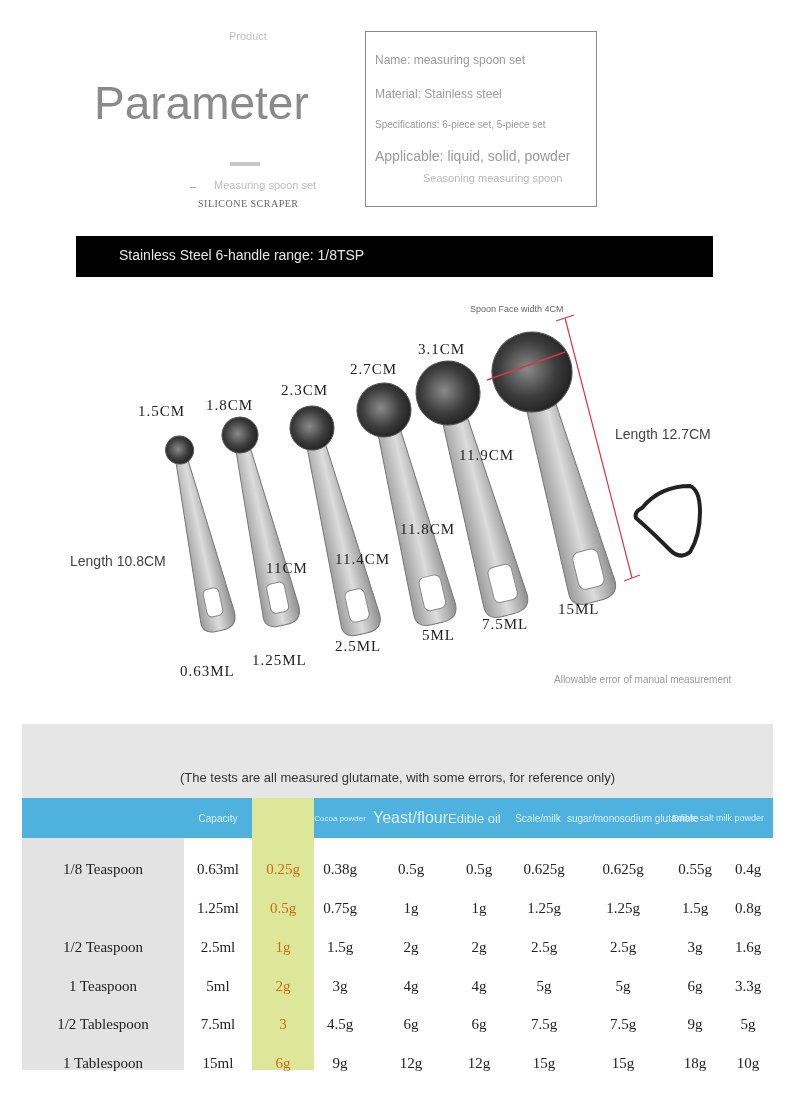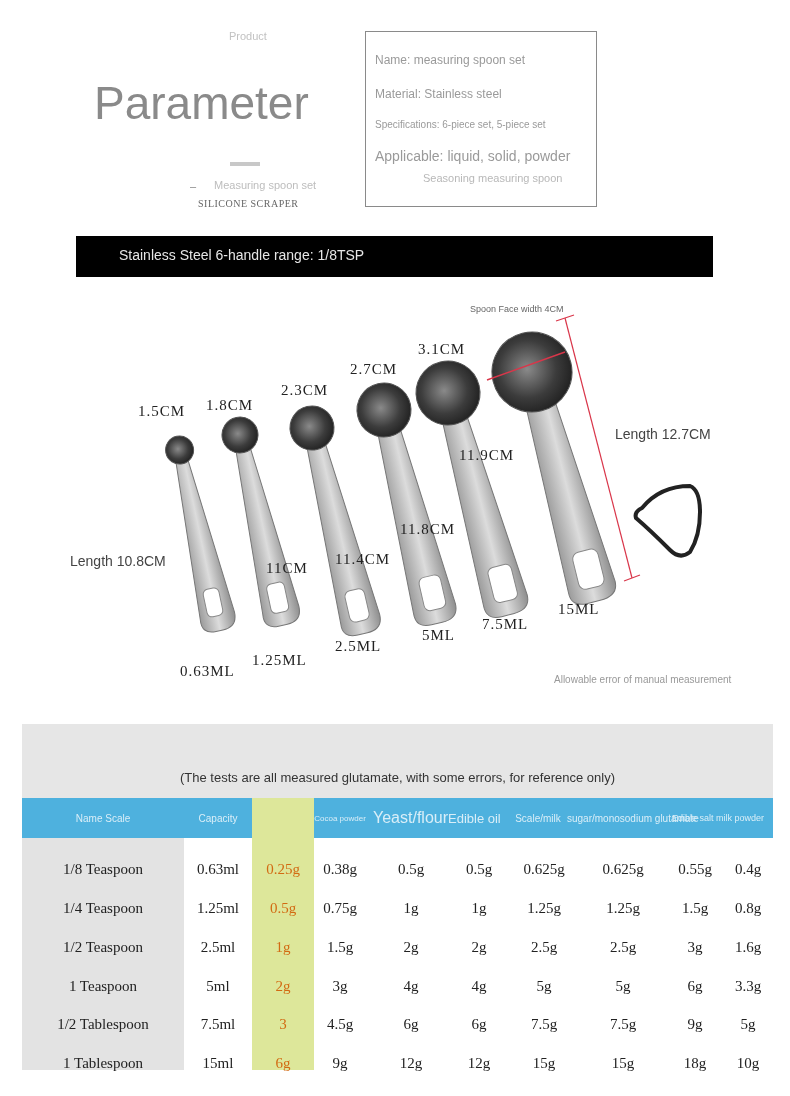--- a/index.html
+++ b/index.html
@@ -157,21 +157,20 @@
   <div id="allow-err">Allowable error of manual measurement</div>
 </div>
 
 <div class="abs" id="test-panel">
   <div id="test-sub">(The tests are all measured glutamate, with some errors, for reference only)</div>
 </div>
 
 <div class="abs" id="table">
   <div id="name-col-bg"></div>
   <div id="thead">
-    <div class="th" style="left:0;width:162px;font-size:10px">Name  Scale</div>
     <div class="th" style="left:162px;width:68px;font-size:10px">Capacity</div>
     <div class="th" style="left:230px;width:62px;font-size:8px;color:#c47a2a;background:#dde79a">Sanqi powder</div>
     <div class="th" style="left:292px;width:52px;font-size:8px">Cocoa powder</div>
     <div class="th" style="left:344px;width:84px;font-size:16px;justify-content:flex-start;padding-left:7px">Yeast/flour</div>
     <div class="th" style="left:426px;width:62px;font-size:13px;justify-content:flex-start">Edible oil</div>
     <div class="th" style="left:488px;width:56px;font-size:10px">Scale/milk</div>
     <div class="th" style="left:545px;width:145px;font-size:10px;justify-content:flex-start">sugar/monosodium glutamate</div>
     <div class="th" style="left:646px;width:100px;font-size:9px;align-items:flex-start;padding-top:16px;white-space:normal;line-height:9px">Edible salt milk powder</div>
   </div>
 
@@ -185,21 +184,20 @@
       <div class="td" style="left:292px;width:52px">0.38g</div>
       <div class="td" style="left:364px;width:50px">0.5g</div>
       <div class="td" style="left:432px;width:50px">0.5g</div>
       <div class="td" style="left:488px;width:68px">0.625g</div>
       <div class="td" style="left:566px;width:70px">0.625g</div>
       <div class="td" style="left:644px;width:58px">0.55g</div>
       <div class="td" style="left:704px;width:44px">0.4g</div>
     </div>
 
     <div class="row" style="top:39px">
-      <div class="td" style="left:0;width:162px">1/4 Teaspoon</div>
       <div class="td" style="left:162px;width:68px">1.25ml</div>
       <div class="td sanqi" style="left:230px;width:62px">0.5g</div>
       <div class="td" style="left:292px;width:52px">0.75g</div>
       <div class="td" style="left:364px;width:50px">1g</div>
       <div class="td" style="left:432px;width:50px">1g</div>
       <div class="td" style="left:488px;width:68px">1.25g</div>
       <div class="td" style="left:566px;width:70px">1.25g</div>
       <div class="td" style="left:644px;width:58px">1.5g</div>
       <div class="td" style="left:704px;width:44px">0.8g</div>
     </div>

